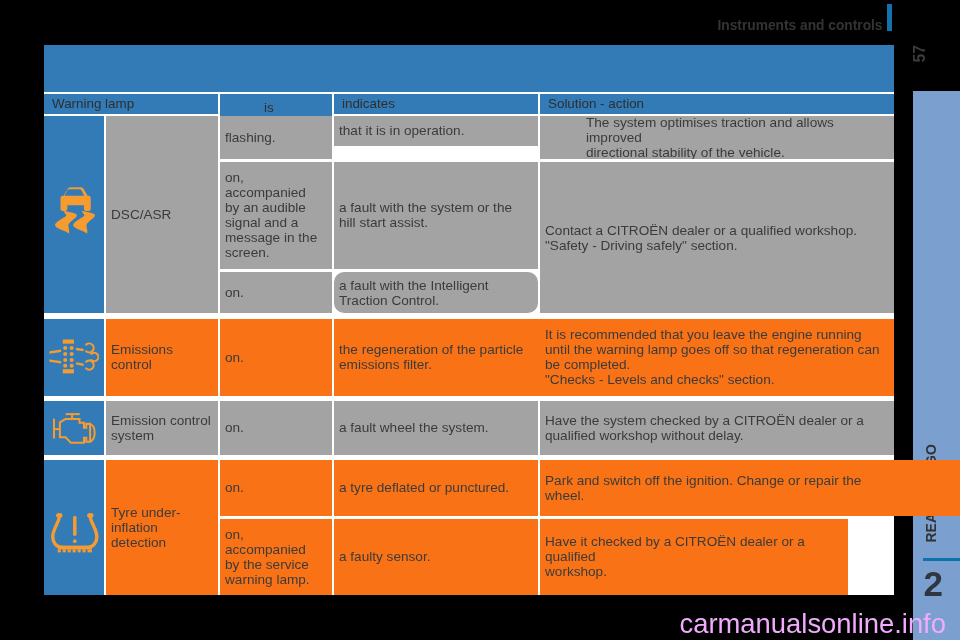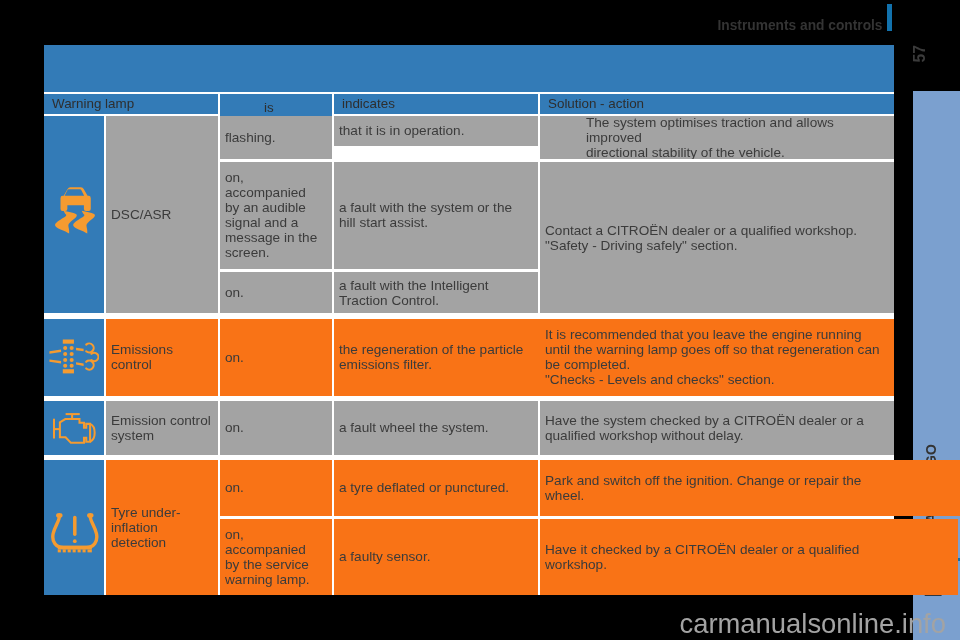--- a/index.html
+++ b/index.html
@@ -29,21 +29,21 @@
   .band{position:absolute;left:0;top:0;width:850px;height:47px;background:#337bb7;}
   .cellbox{position:absolute;box-sizing:border-box;overflow:hidden;}
   .hdrcell{background:#337bb7;font-size:13.4px;font-weight:normal;color:#2e2e2e;
            display:flex;align-items:center;padding-left:8px;}
   .mid{display:flex;align-items:center;}
   .mid .inner{padding:0 5px;font-size:13.6px;color:#3b3b3b;line-height:15px;
               white-space:pre-line;}
   .iconc{background:#337bb7;display:flex;align-items:center;justify-content:center;}
   .sh-light{background:#a3a3a3;}
   .sh-medium{background:#f97316;}
-  .wm{position:absolute;left:679.5px;top:609.5px;font-size:27.4px;color:#a3a3a3;
+  .wm{position:absolute;left:679.5px;top:609.5px;font-size:27.4px;color:#f0abfc;
       white-space:nowrap;line-height:27px;}
 </style>
 </head>
 <body>
 
 <div class="page">
 
   <div class="runhead">Instruments and controls</div>
   <div class="runhead-bar"></div>
   <div class="folio">57</div>
@@ -98,21 +98,21 @@
         <div class="inner">a fault with the system or the
 hill start assist.</div>
       </div>
       <div class="cellbox mid sh-light" style="left: 496px; top: 116.8px; width: 354px; height: 151.6px;">
         <div class="inner">Contact a CITROËN dealer or a qualified workshop.
 "Safety - Driving safely" section.</div>
       </div>
       <div class="cellbox mid sh-light" style="left: 176px; top: 227px; width: 112px; height: 41.4px;">
         <div class="inner">on.</div>
       </div>
-      <div class="cellbox mid sh-light" style="left: 290px; top: 227px; width: 204px; height: 41.4px;">
+      <div class="cellbox mid sh-light" style="left: 290px; top: 227px; width: 204px; height: 41.4px; border-radius: 10px;">
         <div class="inner">a fault with the Intelligent
 Traction Control.</div>
       </div>
       <div class="cellbox iconc" style="left: 0px; top: 273.5px; width: 60px; height: 77.5px;">
         <span style="display: block; position: relative; top: 1.5px; left: -0.2px;"><svg viewBox="0 0 49 35" width="49.5" height="34.9" aria-hidden="true">
             <g fill="#f59b30">
               <rect x="13.5" y="0.5" width="11.2" height="4.2"></rect>
               <rect x="13.5" y="30.3" width="11.2" height="4.2"></rect>
               <circle cx="15.9" cy="9.0" r="2.05"></circle>
               <circle cx="22.4" cy="9.0" r="2.05"></circle>
@@ -213,20 +213,20 @@
       </div>
       <div class="cellbox mid sh-medium" style="left: 176px; top: 473.6px; width: 112px; height: 76.4px;">
         <div class="inner">on,
 accompanied
 by the service
 warning lamp.</div>
       </div>
       <div class="cellbox mid sh-medium" style="left: 290px; top: 473.6px; width: 204px; height: 76.4px;">
         <div class="inner">a faulty sensor.</div>
       </div>
-      <div class="cellbox mid sh-medium" style="left: 496px; top: 473.6px; width: 418px; height: 76.4px;">
+      <div class="cellbox mid sh-medium" style="left: 496px; top: 473.6px; width: 308px; height: 76.4px;">
         <div class="inner">Have it checked by a CITROËN dealer or a qualified
 workshop.</div>
       </div>
     </div>
 
   <div class="wm">carmanualsonline.info</div>
 </div>
 
 </body></html>

